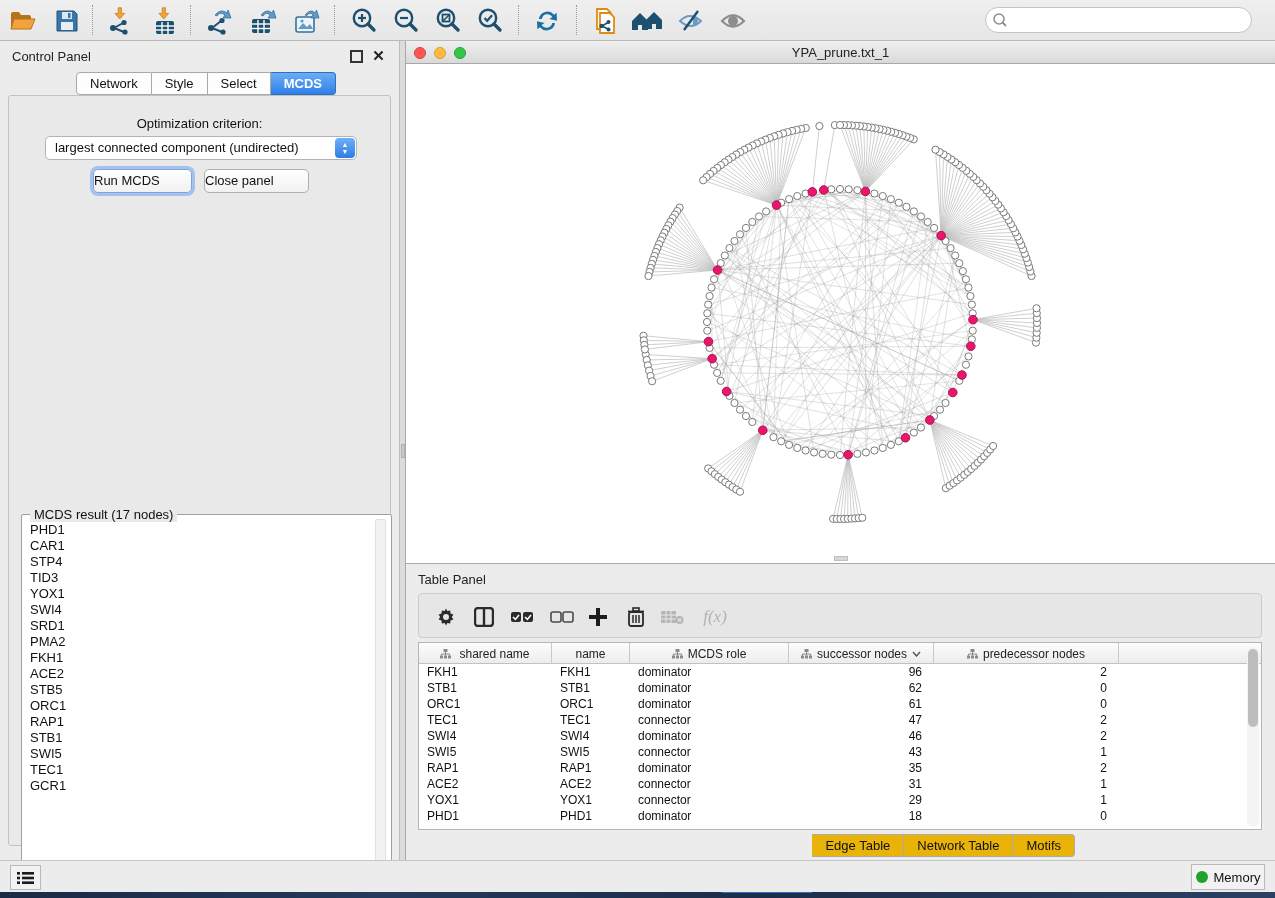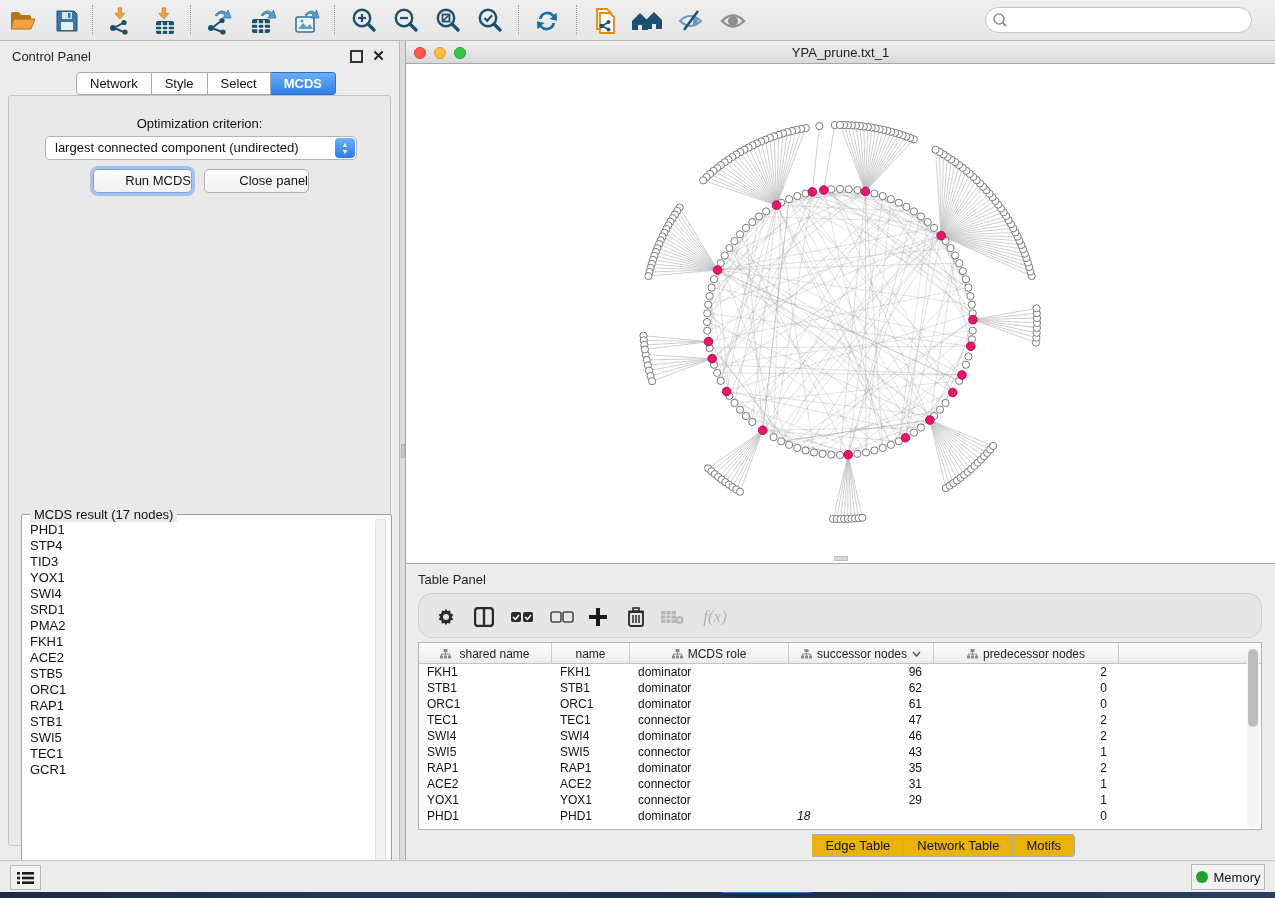--- a/index.html
+++ b/index.html
@@ -38,21 +38,21 @@
     background:#e9e9e9; border:1px solid #c2c2c2; border-radius:3px; }
   #opt-label { position:absolute; left:0; top:20px; width:100%; text-align:center; font-size:13px; }
   #criterion-select { position:absolute; left:36px; top:40px; width:312px; height:24px;
     background:#fff; border:1px solid #b3b3b3; border-radius:5px; font-size:13px;
     line-height:22px; padding-left:9px; }
   #criterion-select .stepper { position:absolute; right:1px; top:1px; width:20px; height:20px;
     background:linear-gradient(#6db1f7,#2e7be8); border-radius:4px; color:#fff;
     display:flex; flex-direction:column; align-items:center; justify-content:center;
     font-size:7px; line-height:7px; }
   .cp-button { position:absolute; top:73px; height:24px; background:linear-gradient(#ffffff,#f1f1f1);
-    border:1px solid #b0b0b0; border-radius:5px; font-size:13px; text-align:right; line-height:22px; }
+    border:1px solid #b0b0b0; border-radius:5px; font-size:13px; text-align:left; line-height:22px; }
   #run-btn { left:84px; width:99px; box-shadow:0 0 0 3px rgba(110,160,240,.55); border-color:#7aa4e0; }
   #close-panel-btn { left:195px; width:105px; }
   #mcds-fieldset { position:absolute; left:12px; top:418px; width:371px; height:372px;
     border:1px solid #9f9f9f; border-radius:2px; background:#fff; }
   #mcds-legend { position:absolute; left:8px; top:-8px; background:#e9e9e9; padding:0 4px;
     font-size:13px; color:#111; }
   #mcds-list { position:absolute; left:1px; top:4px; width:355px; height:364px; overflow:hidden;
     font-size:13px; line-height:16px; padding:3px 0 0 7px; list-style:none; }
   #mcds-scroll { position:absolute; right:5px; top:4px; width:11px; height:362px;
     background:#f2f2f2; border:1px solid #e0e0e0; border-radius:2px; }
@@ -70,21 +70,21 @@
   .light { position:absolute; top:5.5px; width:12px; height:12px; border-radius:50%; }
   #net-title { position:absolute; width:100%; text-align:center; top:4px; font-size:13px; color:#222; }
   #net-canvas { position:absolute; left:0; top:23px; width:869px; height:499px; background:#fff; }
   #h-handle { position:absolute; left:428px; bottom:2px; width:14px; height:5px;
     background:#d6d6d6; border:1px solid #c0c0c0; }
 
   
   #table-panel { position:absolute; left:406px; top:563px; width:982px; height:297px;
     background:#ececec; border-top:1px solid #a8a8a8; }
   #tp-toolbar { position:absolute; left:12px; top:29px; width:844px; height:45px;
-    background:#e6e6e6; border:1px solid #cdcdcd; border-radius:14px; }
+    background:#e6e6e6; border:1px solid #cdcdcd; border-radius:4px; }
   .tp-icon { position:absolute; top:8px; width:30px; height:30px; display:flex;
     align-items:center; justify-content:center; }
   #tp-table { position:absolute; left:12px; top:78px; width:844px; height:188px;
     background:#fff; border:1px solid #b5b5b5; font-size:12px; }
   #tp-header { position:absolute; left:0; top:0; width:100%; height:21px;
     background:linear-gradient(#fdfdfd,#ececec); border-bottom:1px solid #c2c2c2; }
   .hcell { position:absolute; top:0; height:21px; border-right:1px solid #c9c9c9;
     display:flex; align-items:center; justify-content:center; gap:5px; font-size:12px; color:#222; }
   #tp-rows { position:absolute; left:0; top:21px; width:100%; }
   .trow { position:relative; height:16px; }
@@ -292,20 +292,21 @@
             <span>▼</span>
           </span>
       </div>
       <div id="opt-label">Optimization criterion:</div>
       <div class="cp-button" id="run-btn">Run MCDS</div>
       <div class="cp-button" id="close-panel-btn">Close panel</div>
       <div id="mcds-fieldset">
         <div id="mcds-legend">MCDS result (17 nodes)</div>
         <ul id="mcds-list">
             <li>PHD1</li>
+            <li>CAR1</li>
             <li>STP4</li>
             <li>TID3</li>
             <li>YOX1</li>
             <li>SWI4</li>
             <li>SRD1</li>
             <li>PMA2</li>
             <li>FKH1</li>
             <li>ACE2</li>
             <li>STB5</li>
             <li>ORC1</li>
@@ -1097,21 +1098,21 @@
             <div class="tcell" style="left: 8px; width: 117px; text-align: left;">YOX1</div>
             <div class="tcell" style="left: 141px; width: 62px; text-align: left;">YOX1</div>
             <div class="tcell" style="left: 219px; width: 143px; text-align: left;">connector</div>
             <div class="tcell" style="left: 378px; width: 125px; text-align: right;">29</div>
             <div class="tcell" style="left: 523px; width: 165px; text-align: right;">1</div>
           </div>
           <div class="trow">
             <div class="tcell" style="left: 8px; width: 117px; text-align: left;">PHD1</div>
             <div class="tcell" style="left: 141px; width: 62px; text-align: left;">PHD1</div>
             <div class="tcell" style="left: 219px; width: 143px; text-align: left;">dominator</div>
-            <div class="tcell" style="left: 378px; width: 125px; text-align: left; font-style: italic;">18</div>
+            <div class="tcell" style="left: 378px; width: 125px; text-align: right;">18</div>
             <div class="tcell" style="left: 523px; width: 165px; text-align: right;">0</div>
           </div>
         </div>
       <div id="tp-scroll">
           <div id="tp-thumb"></div>
         </div>
     </div>
 
     <div id="tp-tabs">
       <div class="tp-tab active">Node Table</div>

